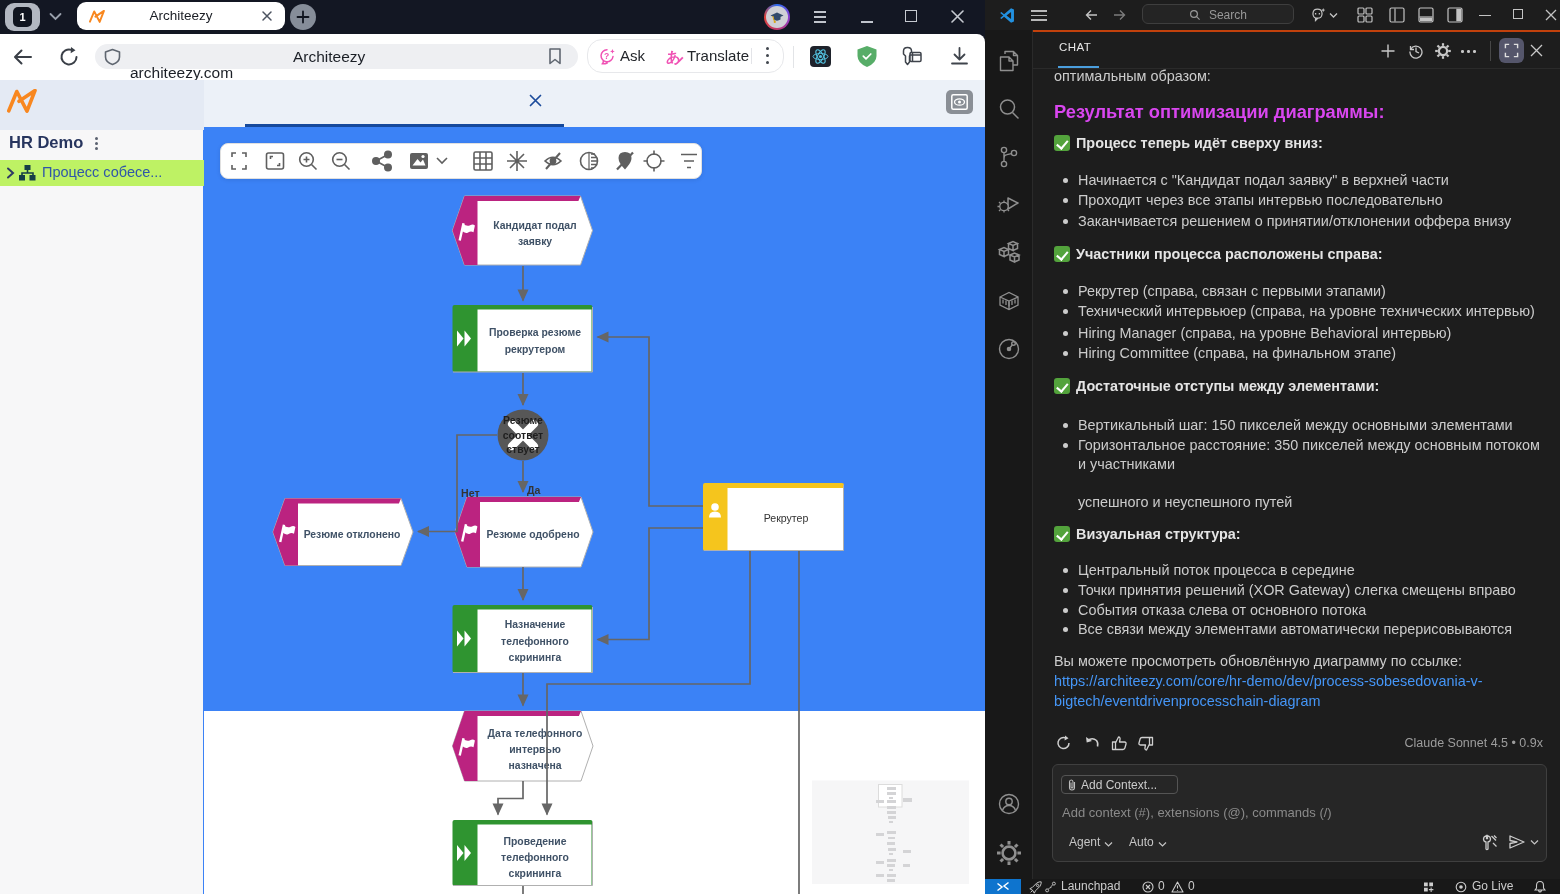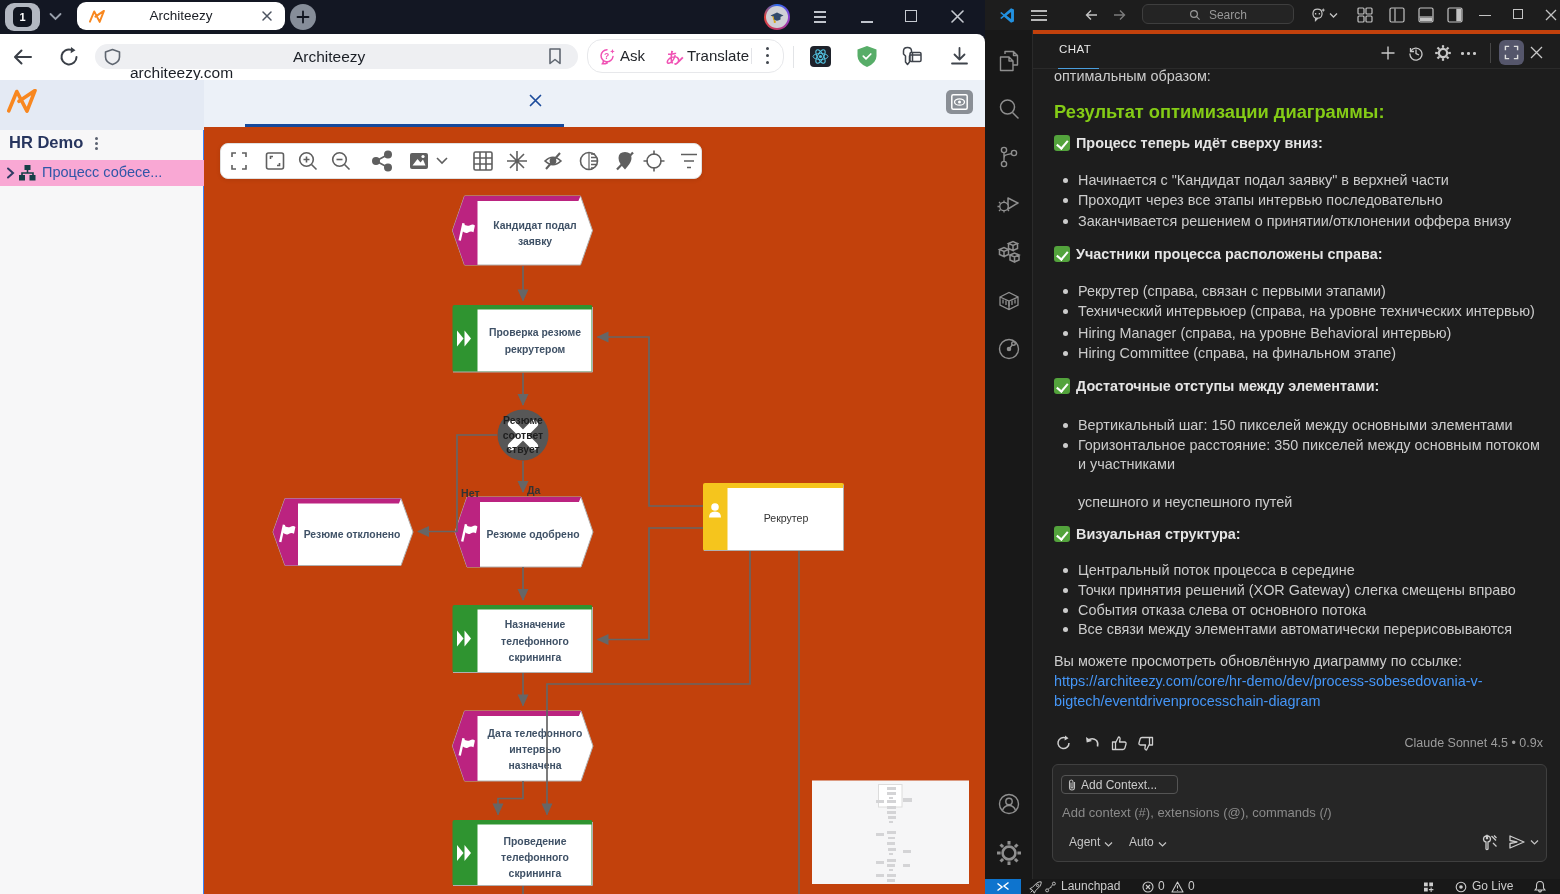--- a/index.html
+++ b/index.html
@@ -9,29 +9,29 @@
 
 #btitle{position:absolute;left:0;top:0;width:985px;height:42px;background:#131723}
 #btab{position:absolute;left:77px;top:2px;width:208px;height:28px;background:#fff;border-radius:9px}
 
 #btool{position:absolute;left:0;top:34px;width:985px;height:46px;background:#fff;border-radius:0 8px 0 0}
 #addr{position:absolute;left:95px;top:10px;width:483px;height:25px;border-radius:13px;background:#eeeff2}
 #pill2{position:absolute;left:587px;top:5px;width:197px;height:34px;border-radius:15px;border:1px solid #e7e8eb;background:#fff;box-sizing:border-box}
 
 #sidebar{position:absolute;left:0;top:80px;width:204px;height:814px;background:#f7f7f8;border-right:1px solid #3b82f6;box-sizing:border-box}
 #sideband{position:absolute;left:0;top:0px;width:204px;height:50px;background:#e4eaf4}
-#treerow{position:absolute;left:0;top:80px;width:204px;height:26px;background:#f9a8d4}
+#treerow{position:absolute;left:0;top:80px;width:204px;height:26px;background:#bef264}
 
 #tabstrip{position:absolute;left:204px;top:80px;width:781px;height:47px;background:#ecf1f8}
 
-#canvas{position:absolute;left:204px;top:127px;width:781px;height:767px;background:#c2410c}
+#canvas{position:absolute;left:204px;top:127px;width:781px;height:584px;background:#3b82f6}
 
 #vtitle{position:absolute;left:0;top:0;width:575px;height:30px;background:#1d1d1d}
 #actbar{position:absolute;left:0;top:30px;width:48px;height:849px;background:#181818;border-right:1px solid #2a2a2a;box-sizing:border-box}
-#chathead{position:absolute;left:48px;top:30px;width:527px;height:39px;background:#1d1d1d;border-top:4px solid #c2410c;border-bottom:1px solid #2a2a2a;box-sizing:border-box}
+#chathead{position:absolute;left:48px;top:30px;width:527px;height:39px;background:#1d1d1d;border-top:2px solid #c2410c;border-bottom:1px solid #2a2a2a;box-sizing:border-box}
 #chatbody{position:absolute;left:48px;top:69px;width:527px;height:697px;background:#1d1d1d;overflow:hidden}
 #chatinput{position:absolute;left:67px;top:764px;width:495px;height:98px;background:#262626;border:1px solid #3f3f3f;border-radius:6px;box-sizing:border-box}
 #statusbar{position:absolute;left:0;top:879px;width:575px;height:15px;background:#181818}
 .ct{color:#ccc;font-size:14.4px;white-space:nowrap}
 .hh{color:#e4e4e4;font-size:14.4px;font-weight:bold;white-space:nowrap}
 .lk{color:#4596f7;font-size:14.4px;white-space:nowrap}
 .bu{left:93px;color:#ccc;font-size:14.4px;white-space:nowrap}
 .bu::before{content:"";position:absolute;left:-15px;top:6px;width:5px;height:5px;border-radius:50%;background:#ccc}
 .em{display:inline-block;width:16px;height:16px;background:#53a33c;border-radius:3px;margin-right:6px;vertical-align:-3px;position:relative}
 .em::after{content:"";position:absolute;left:4.5px;top:2.5px;width:5px;height:8.5px;border:solid #fff;border-width:0 2px 2px 0;transform:rotate(40deg)}
@@ -535,21 +535,21 @@
           <path d="M5.5 1.5 L1.5 1.5 L1.5 5.5 M10.5 1.5 L14.5 1.5 L14.5 5.5 M14.5 10.5 L14.5 14.5 L10.5 14.5 M5.5 14.5 L1.5 14.5 L1.5 10.5"></path>
         </g>
       </svg>
     <svg class="abs" style="left:497px;top:12px" width="13" height="13" viewBox="0 0 13 13">
         <path d="M1 1 L12 12 M12 1 L1 12" stroke="#c8c8c8" stroke-width="1.3"></path>
       </svg>
   </div>
   <div id="chatbody"></div>
   <div id="chattext" style="position:absolute;left:0;top:0;width:575px;height:764px;overflow:hidden">
     <div class="abs ct" style="left:69px;top:68px">оптимальным образом:</div>
-    <div class="abs" style="left:69px;top:101px;font-size:18.3px;font-weight:bold;color:#84cc16">Результат оптимизации диаграммы:</div>
+    <div class="abs" style="left:69px;top:101px;font-size:18.3px;font-weight:bold;color:#d946ef">Результат оптимизации диаграммы:</div>
     <div class="abs hh" style="left:69px;top:135px"><span class="em"></span>Процесс теперь идёт сверху вниз:</div>
     <div class="abs bu" style="top:172px">Начинается с "Кандидат подал заявку" в верхней части</div>
     <div class="abs bu" style="top:192px">Проходит через все этапы интервью последовательно</div>
     <div class="abs bu" style="top:213px">Заканчивается решением о принятии/отклонении оффера внизу</div>
     <div class="abs hh" style="left:69px;top:246px"><span class="em"></span>Участники процесса расположены справа:</div>
     <div class="abs bu" style="top:282.5px">Рекрутер (справа, связан с первыми этапами)</div>
     <div class="abs bu" style="top:324.5px">Hiring Manager (справа, на уровне Behavioral интервью)</div>
     <div class="abs bu" style="top:302.5px">Технический интервьюер (справа, на уровне технических интервью)</div>
     <div class="abs bu" style="top:345px">Hiring Committee (справа, на финальном этапе)</div>
     <div class="abs hh" style="left:69px;top:378px"><span class="em"></span>Достаточные отступы между элементами:</div>

